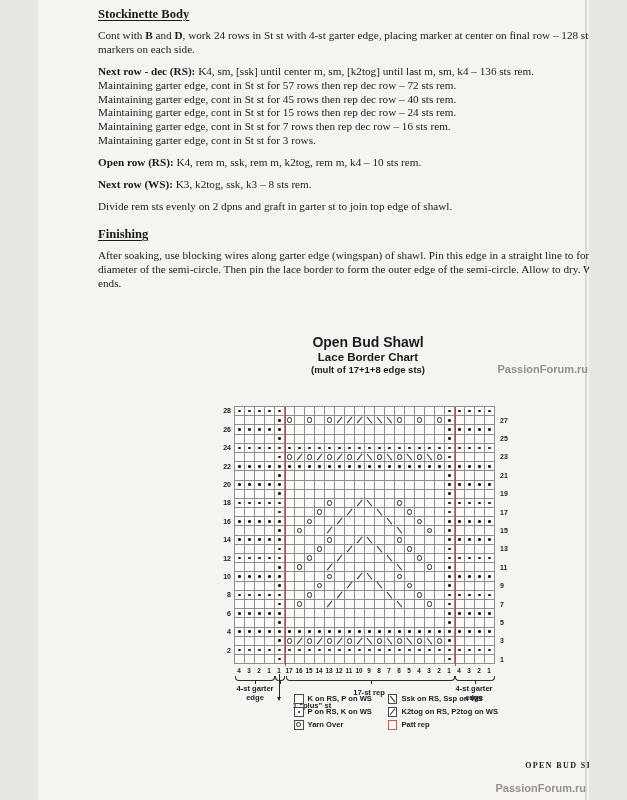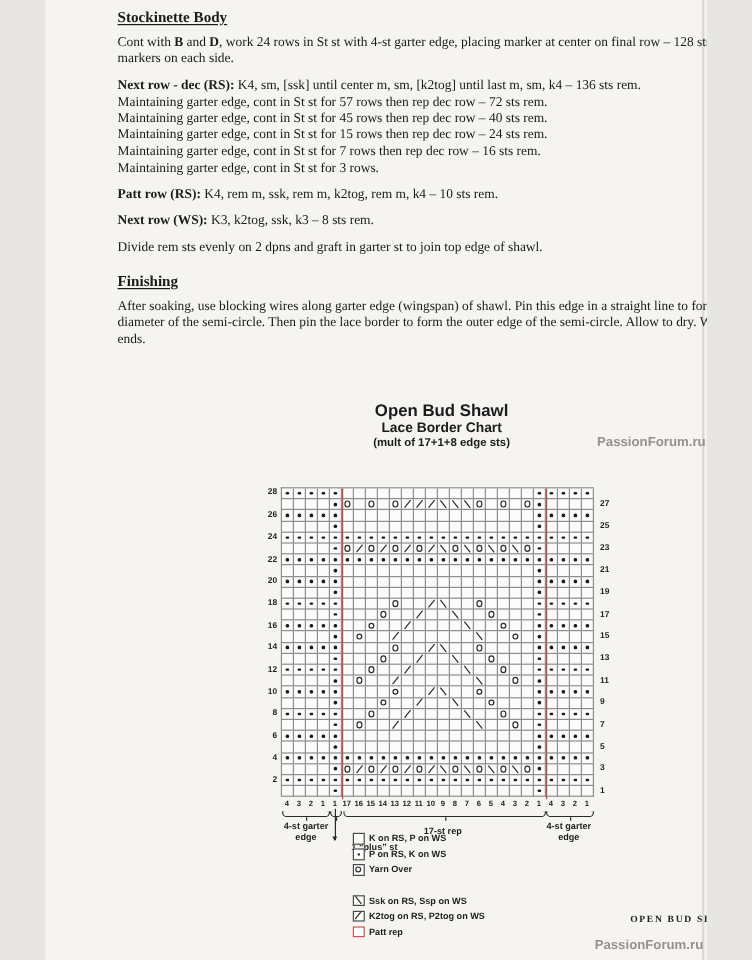--- a/index.html
+++ b/index.html
@@ -37,21 +37,21 @@
   .rnum.l{text-align:right;}
   .cnum{position:absolute;font-family:"Liberation Sans",sans-serif;font-size:6.4px;font-weight:700;color:#222;width:10px;text-align:center;top:261px;}
 
   .brace{position:absolute;top:270px;height:4px;border-left:1px solid #2a2a2a;border-right:1px solid #2a2a2a;border-bottom:1px solid #2a2a2a;border-radius:0 0 4px 4px;}
   .brace:after{content:"";position:absolute;left:50%;bottom:-4px;width:1px;height:3px;background:#2a2a2a;}
   .anno-lbl{position:absolute;font-family:"Liberation Sans",sans-serif;font-size:7.6px;font-weight:700;color:#1e1e1e;text-align:center;line-height:8.6px;}
   .plus-arrow{position:absolute;left:44.5px;top:268px;width:1px;height:26px;background:#2a2a2a;}
   .plus-arrow:after{content:"";position:absolute;left:-2px;bottom:-1px;border-left:2.5px solid transparent;border-right:2.5px solid transparent;border-top:4px solid #2a2a2a;}
 
   
-  .legend{position:absolute;left:256px;top:694px;display:flex;gap:16px;font-family:"Liberation Sans",sans-serif;font-size:7.6px;font-weight:700;color:#1e1e1e;flex-direction:column;}
+  .legend{position:absolute;left:256px;top:694px;display:flex;gap:16px;font-family:"Liberation Sans",sans-serif;font-size:7.6px;font-weight:700;color:#1e1e1e;}
   .leg-col{display:flex;flex-direction:column;gap:3.5px;}
   .leg-item{display:flex;align-items:center;gap:4px;height:9.5px;}
   .sw{width:9.5px;height:9.5px;border:1px solid #4a4a4a;box-sizing:border-box;background:#fdfdfc;display:flex;align-items:center;justify-content:center;flex:0 0 auto;}
   .sw.red{border-color:#c95653;}
   .sw .dot{width:2.4px;height:2.4px;}
   .sw .yo{width:5.4px;height:5.4px;}
   .sw .sl{height:7.6px;}
 
   
   .footer{position:absolute;left:340px;top:759px;width:272px;display:flex;align-items:center;justify-content:flex-end;gap:9px;}
@@ -72,21 +72,21 @@
     <div class="h-sec">Stockinette Body</div>
     <p class="p"><span>Cont with </span><span class="lbl">B</span><span> and </span><span class="lbl">D</span><span>, work 24 rows in St st with 4-st garter edge, placing marker at center on final row – 128 sts between markers on each side.</span></p>
 
     <p class="tight"><span class="lbl">Next row - dec (RS):</span><span> K4, sm, [ssk] until center m, sm, [k2tog] until last m, sm, k4 – 136 sts rem.</span></p>
     <p class="tight">Maintaining garter edge, cont in St st for 57 rows then rep dec row – 72 sts rem.</p>
     <p class="tight">Maintaining garter edge, cont in St st for 45 rows then rep dec row – 40 sts rem.</p>
     <p class="tight">Maintaining garter edge, cont in St st for 15 rows then rep dec row – 24 sts rem.</p>
     <p class="tight">Maintaining garter edge, cont in St st for 7 rows then rep dec row – 16 sts rem.</p>
     <p class="tight">Maintaining garter edge, cont in St st for 3 rows.</p>
 
-    <p class="tight gap-top"><span class="lbl">Patt row (RS):</span><span> K4, rem m, ssk, rem m, k2tog, rem m, k4 – 10 sts rem.</span></p>
+    <p class="tight gap-top"><span class="lbl">Open row (RS):</span><span> K4, rem m, ssk, rem m, k2tog, rem m, k4 – 10 sts rem.</span></p>
     <p class="tight gap-top"><span class="lbl">Next row (WS):</span><span> K3, k2tog, ssk, k3 – 8 sts rem.</span></p>
     <p class="tight gap-top">Divide rem sts evenly on 2 dpns and graft in garter st to join top edge of shawl.</p>
 
     <div class="h-sec gap-top-lg" style="margin-top:14px;">Finishing</div>
     <p class="p">After soaking, use blocking wires along garter edge (wingspan) of shawl. Pin this edge in a straight line to form the diameter of the semi-circle.  Then pin the lace border to form the outer edge of the semi-circle. Allow to dry. Weave in all ends.</p>
   </div>
 
   <div class="chart-titles">
     <div class="ct-1">Open Bud Shawl</div>
     <div class="ct-2">Lace Border Chart</div>

